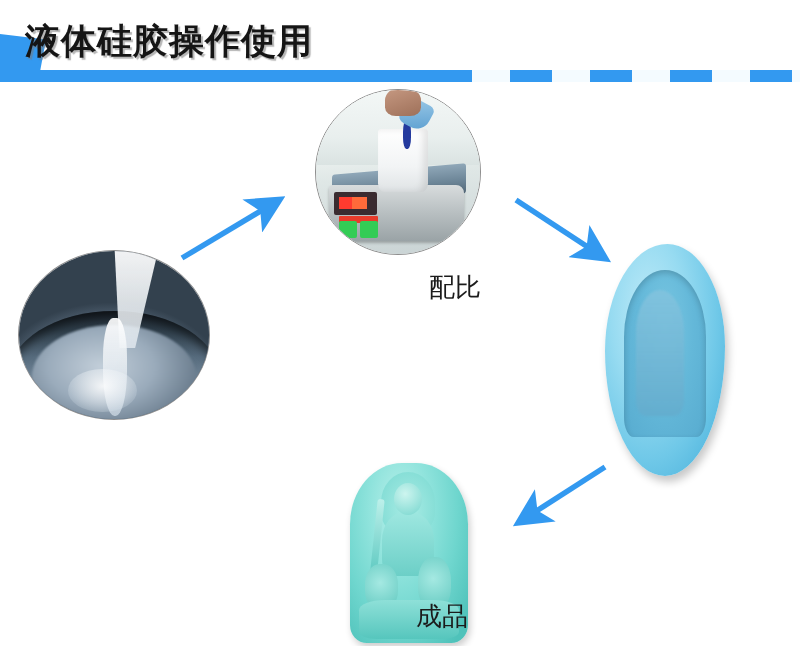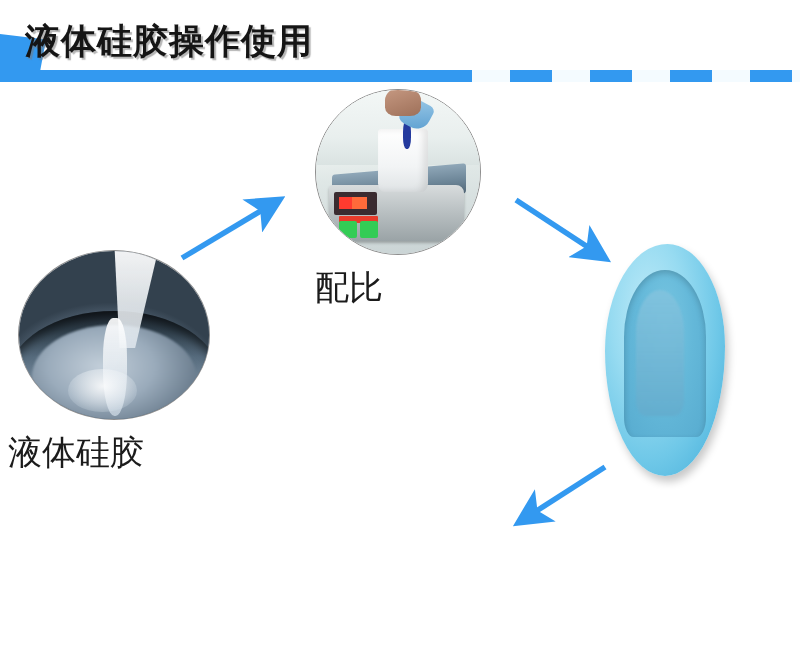--- a/index.html
+++ b/index.html
@@ -58,22 +58,22 @@
   
   #diagram {
     position: absolute;
     left: 0; top: 78px;
     width: 800px; height: 568px;
   }
   .node { position: absolute; }
   .node-label {
     position: absolute;
     width: 100%;
-    text-align: left;
-    font-size: 34px;
+    text-align: right;
+    font-size: 26px;
     color: #1b1b1b;
     font-weight: normal;
     line-height: 32px;
     white-space: nowrap;
   }
 
   
   .photo-circle {
     position: absolute;
     border-radius: 50%;
@@ -302,21 +302,20 @@
 
   <div class="node" style="left:8px; top:172px; width:212px; height:230px;">
     <div class="photo-circle" id="photo-liquid-silicone" style="left:10px; top:0;">
       <div class="bg"></div>
       <div class="bowl"></div>
       <div class="bowl-inner"></div>
       <div class="funnel"></div>
       <div class="stream"></div>
       <div class="splash"></div>
     </div>
-    <div class="node-label" style="top:186px;">液体硅胶</div>
   </div>
 
   <div class="node" style="left:315px; top:11px; width:166px; height:226px;">
     <div class="photo-circle" id="photo-ratio" style="left:0; top:0;">
       <div class="bg"></div>
       <div class="wall"></div>
       <div class="scale-plate"></div>
       <div class="scale-base"></div>
       <div class="display"></div>
       <div class="btn-r"></div>
@@ -331,14 +330,27 @@
   </div>
 
   <div class="node" style="left:605px; top:166px; width:120px; height:232px;">
     <div id="photo-mold" style="left:4px; top:0;">
       <div class="body"></div>
       <div class="cavity"></div>
       <div class="figure"></div>
     </div>
   </div>
 
+  <div class="node" style="left:350px; top:385px; width:118px; height:180px;">
+    <div id="photo-product" style="left:6px; top:0;">
+      <div class="body"></div>
+      <div class="halo"></div>
+      <div class="sword"></div>
+      <div class="torso"></div>
+      <div class="head"></div>
+      <div class="att-l"></div>
+      <div class="att-r"></div>
+      <div class="base"></div>
+    </div>
+    <div class="node-label" style="top:137px;">成品</div>
+  </div>
 
 </div>
 
 </body></html>

